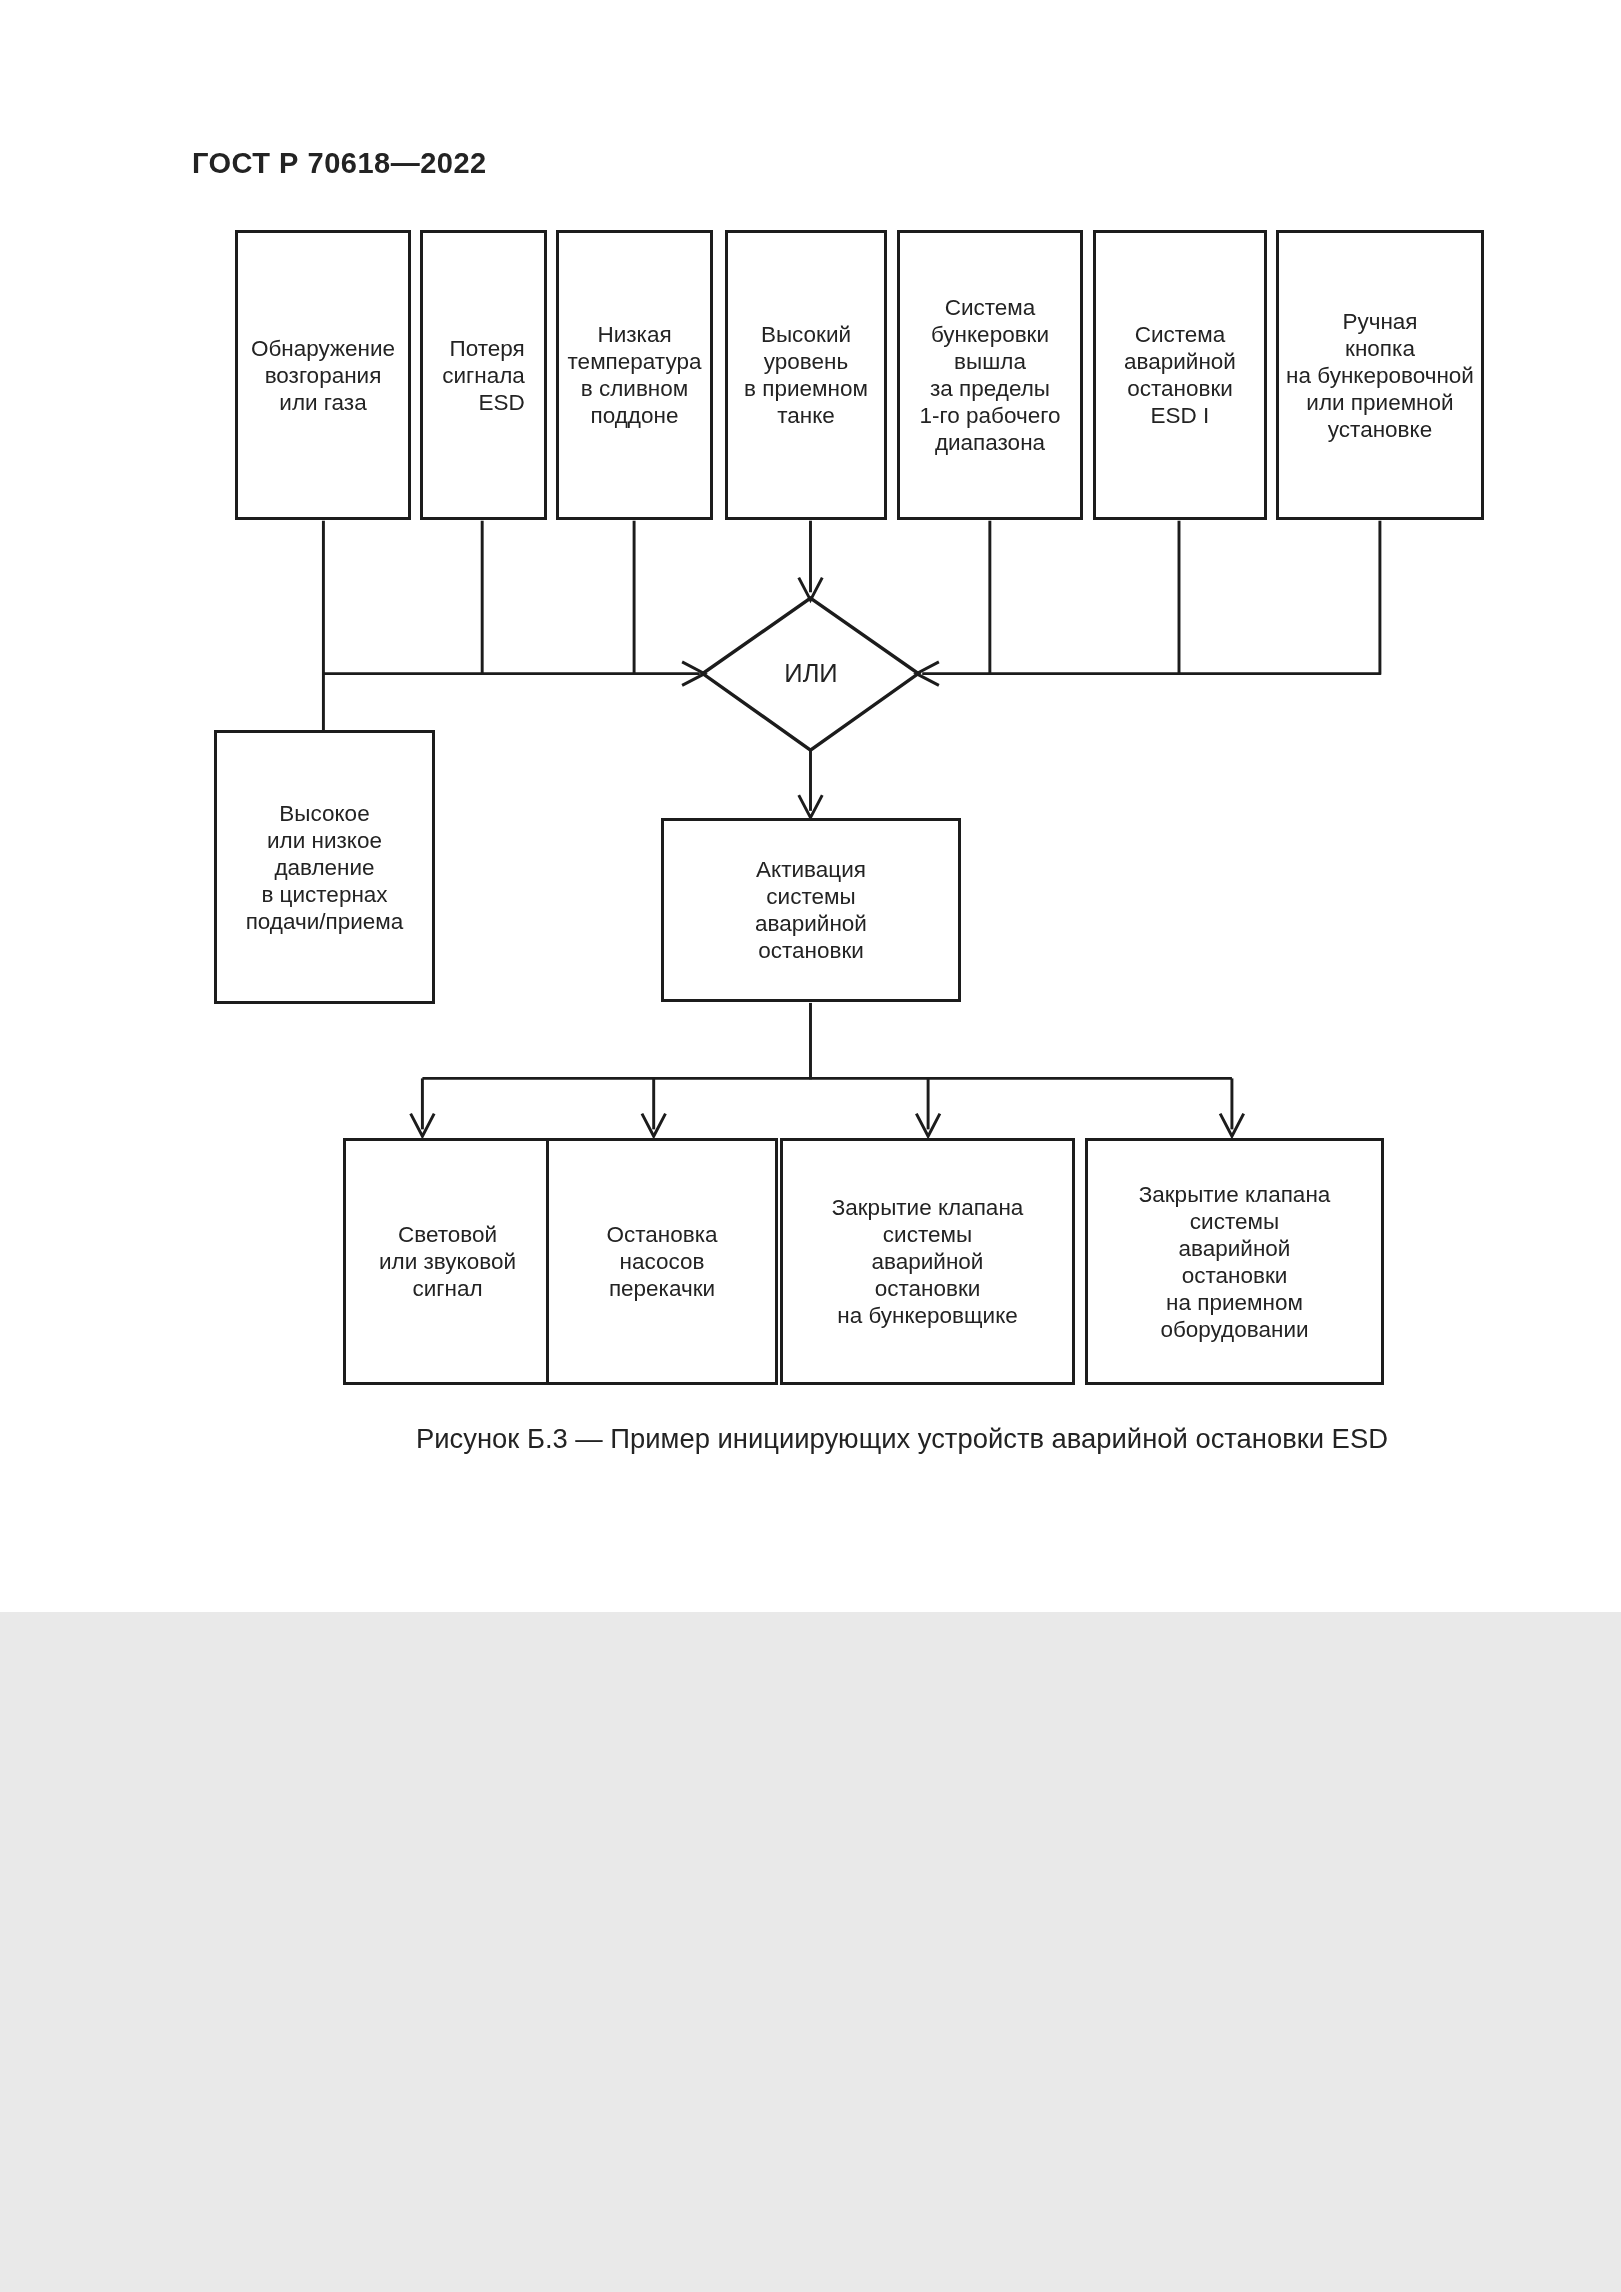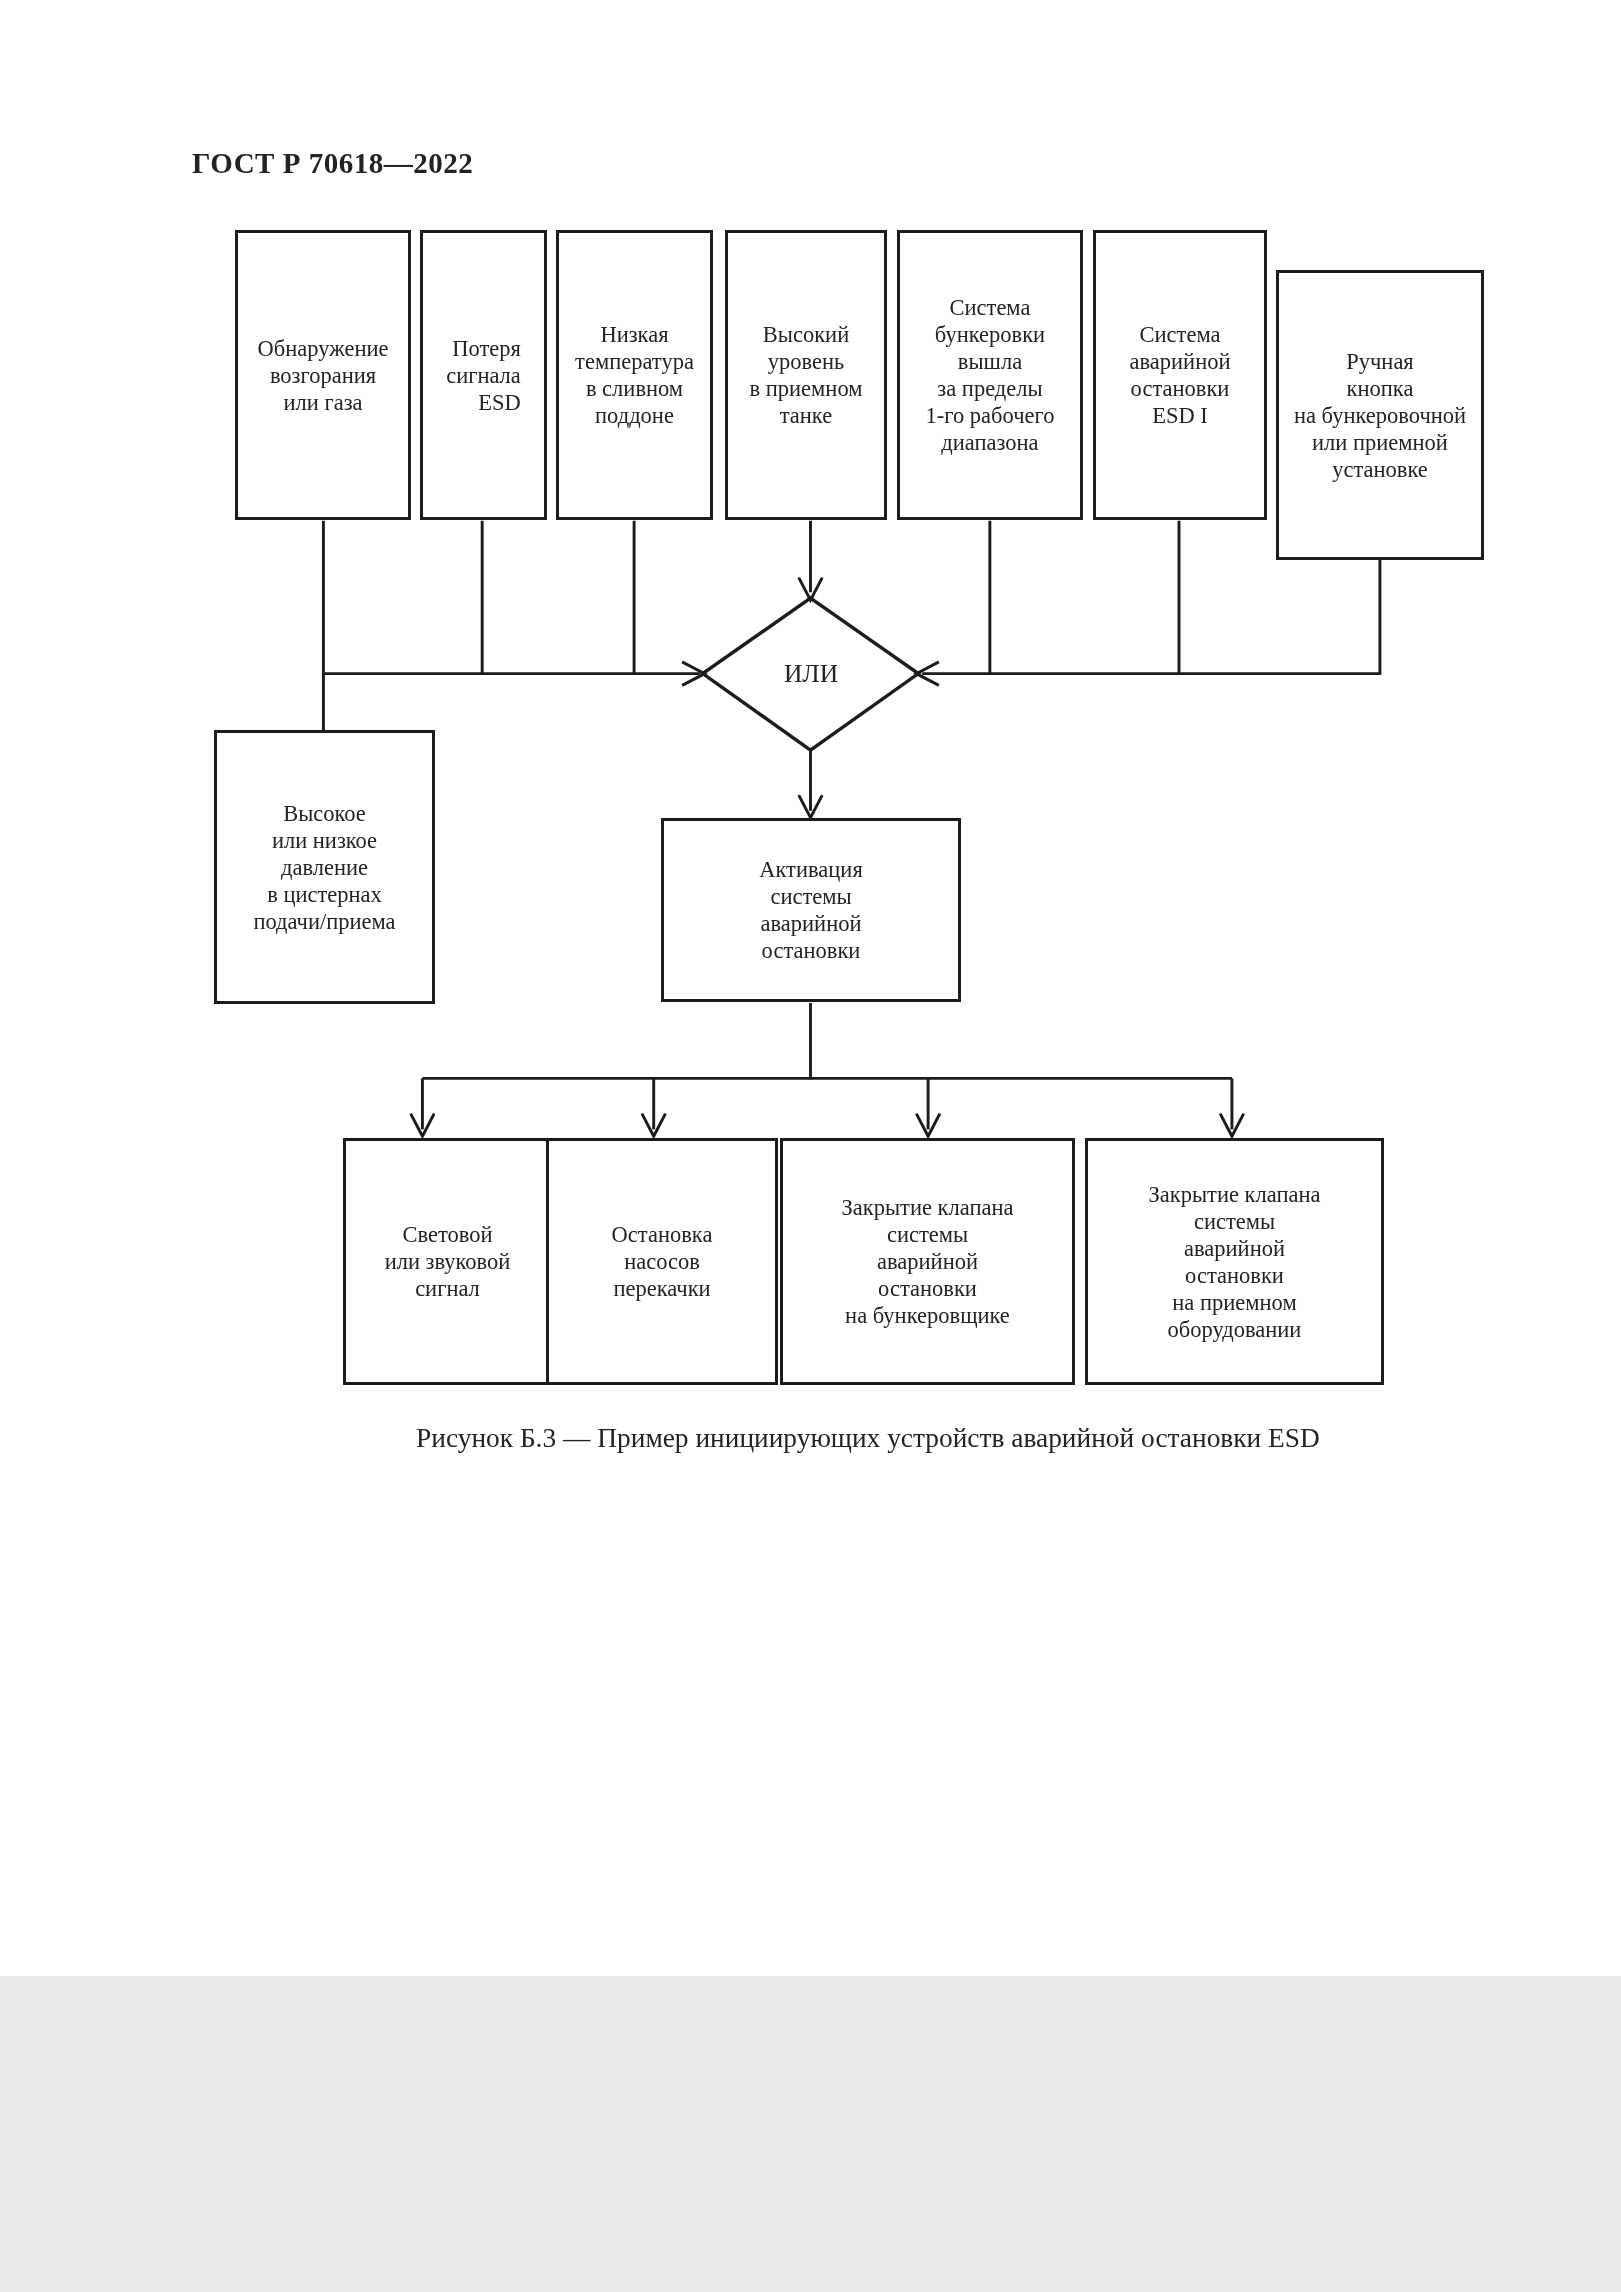--- a/index.html
+++ b/index.html
@@ -1,20 +1,20 @@
 <!DOCTYPE html>
 <html lang="ru"><head>
 <meta charset="utf-8">
 <style>
   html,body{margin:0;padding:0;background:#e9e9e9;}
   .page{
     position:relative;
-    width:1621px;height:1976px;
+    width:1621px;height:1612px;
     background:#ffffff;
-    font-family:Liberation Serif, serif;
+    font-family:Liberation Sans, sans-serif;
     color:#232323;
     overflow:hidden;
   }
   .doc-header{
     position:absolute;left:192px;top:147px;
     font-size:29px;font-weight:bold;letter-spacing:0.5px;
     white-space:nowrap;
   }
   .node{
     position:absolute;
@@ -103,21 +103,21 @@
   <div class="node" style="left:897px;top:230px;width:186px;height:290px;">Система
 бункеровки
 вышла
 за пределы
 1-го рабочего
 диапазона</div>
   <div class="node" style="left:1093px;top:230px;width:174px;height:290px;">Система
 аварийной
 остановки
 ESD I</div>
-  <div class="node" style="left:1276px;top:230px;width:208px;height:290px;margin-top:40px;">Ручная
+  <div class="node" style="left:1276px;top:230px;width:208px;height:290px;">Ручная
 кнопка
 на бункеровочной
 или приемной
 установке</div>
 
   <div class="node" style="left:214px;top:730px;width:221px;height:274px;">Высокое
 или низкое
 давление
 в цистернах
 подачи/приема</div>

